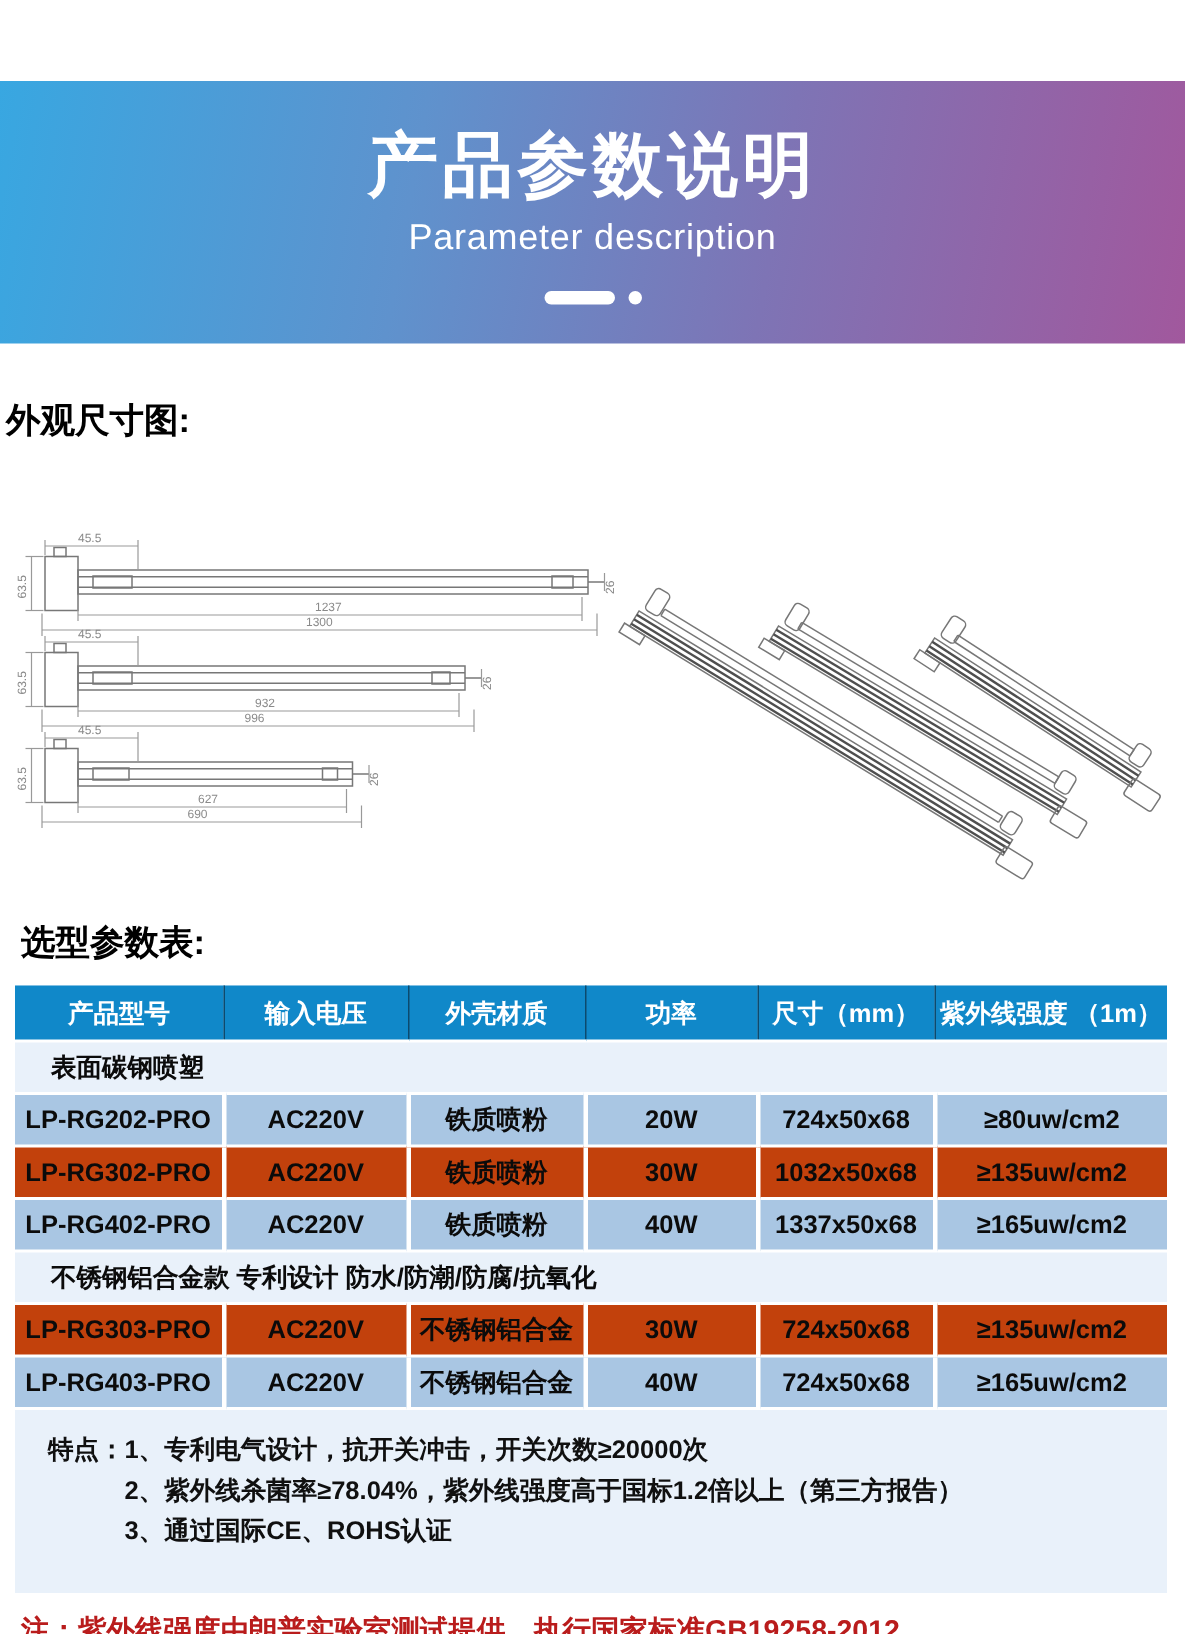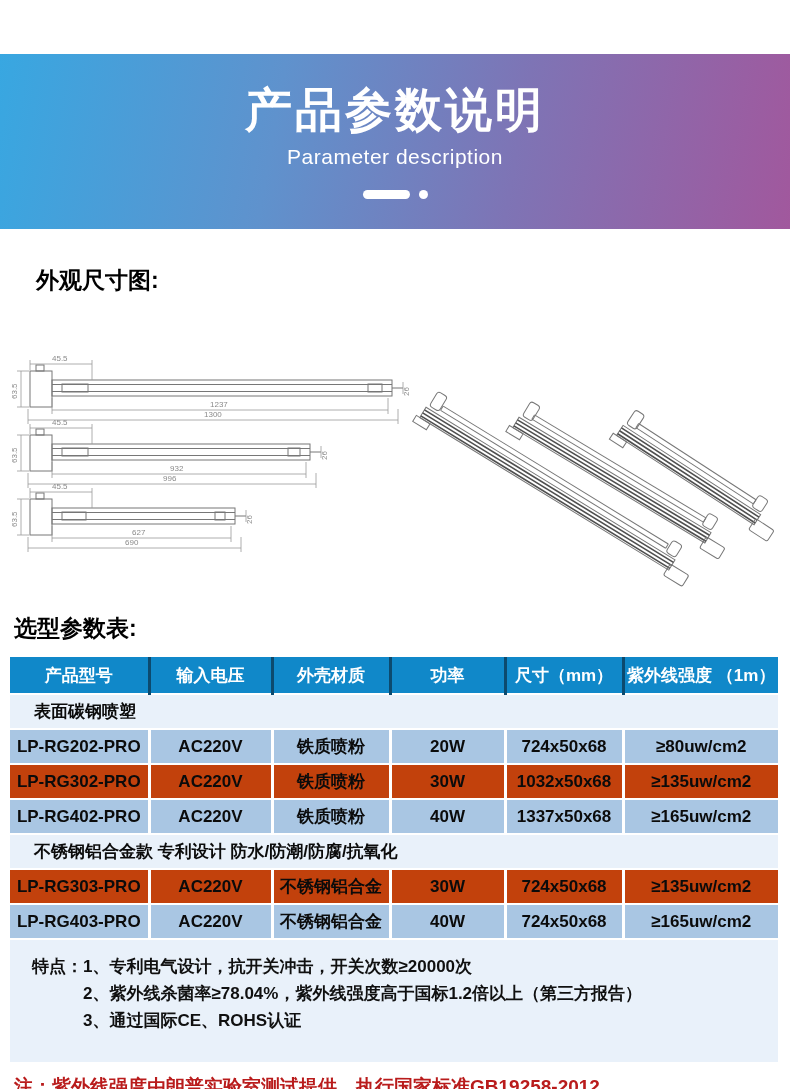--- a/index.html
+++ b/index.html
@@ -4,39 +4,39 @@
 <style>
   html,body{margin:0;padding:0;background:#ffffff;}
   .page{position:relative;width:790px;height:1089px;background:#ffffff;
         font-family:"Liberation Sans","DejaVu Sans",sans-serif;overflow:hidden;margin-top:44px;}
 
   
   .banner{position:absolute;top:10px;left:0;width:790px;height:175px;
           background:linear-gradient(100deg,#38a7e1 0%,#5f92cd 35%,#7e74b5 65%,#a1589d 100%);
           display:flex;flex-direction:column;align-items:center;color:#fff;}
   .banner-title{margin-top:25px;font-size:47px;font-weight:bold;letter-spacing:3px;}
-  .banner-subtitle{margin-top:3px;font-size:21px;letter-spacing:.5px;}
+  .banner-subtitle{margin-top:3px;font-size:24px;letter-spacing:.5px;}
   .banner-deco{margin-top:21px;display:flex;align-items:center;gap:9px;}
   .deco-line{width:47px;height:9px;border-radius:5px;background:#fff;}
   .deco-dot{width:9px;height:9px;border-radius:50%;background:#fff;}
 
   
   .heading{position:absolute;font-size:23px;font-weight:bold;color:#000;}
-  .heading.dims{top:221px;left:36px;}
+  .heading.dims{top:221px;left:4px;}
   .heading.table{top:569px;left:14px;}
 
   
   .drawings{position:absolute;top:280px;left:0;}
 
   
   .panel{position:absolute;top:613px;left:10px;width:768px;height:405px;background:#e9f1fa;}
   table.spec{border-collapse:collapse;table-layout:fixed;width:768px;}
   table.spec th{background:#1088c9;color:#fff;font-size:17px;font-weight:bold;
                 height:36px;border-bottom:2px solid #fff;padding:0;}
-  table.spec th:not(:last-child){border-right:3px solid #0c4a6e;}
+  table.spec th:not(:last-child){border-right:1px solid #0c4a6e;}
   table.spec td{font-size:17px;font-weight:bold;color:#0b0b0b;text-align:center;
                 height:33px;border-bottom:2px solid #fff;padding:0;}
   tr.dark  td{background:#a9c6e3;}
   tr.light td{background:#c2410c;}
   tr.dark  td:not(:last-child), tr.light td:not(:last-child){border-right:3px solid #fff;}
   tr.section td{text-align:left;padding-left:24px;background:transparent;}
 
   
   .notes{display:flex;padding:13px 8px 0 22px;font-size:17px;font-weight:bold;color:#101010;}
   .notes-label{white-space:nowrap;line-height:27px;}

